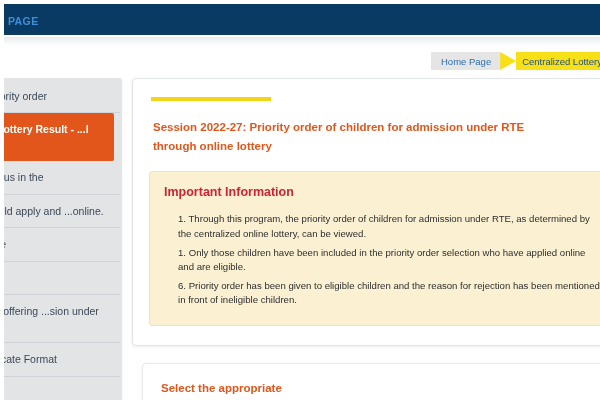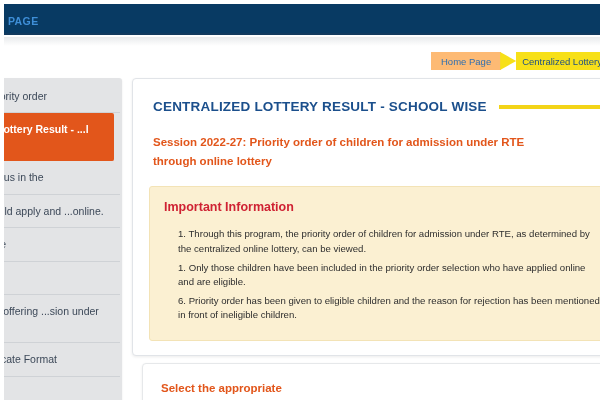--- a/index.html
+++ b/index.html
@@ -55,21 +55,21 @@
     left: 425px;
     height: 22px;
     display: flex;
     align-items: stretch;
     background: #ffffff;
   }
   .crumb-home {
     display: flex;
     align-items: center;
     padding: 0 10px 0 10px;
-    background: #fdba74;
+    background: #e5e5e5;
     font-size: 9.5px;
     color: #2f6fb0;
     white-space: nowrap;
   }
   .crumb-arrow {
     width: 16px;
     background: #F7E018;
     clip-path: polygon(0 0, 0 100%, 100% 50%);
     margin-left: -1px;
   }
@@ -226,21 +226,20 @@
     <div class="side-item">...nts should apply and ...online.</div>
     <div class="side-item">...ne frame</div>
     <div class="side-item">...ce</div>
     <div class="side-item">...schools offering ...sion under RTE</div>
     <div class="side-item">...e Certificate Format</div>
   </div>
 
   <div class="main-card">
 
     <div class="title-row">
-      <div class="page-title">CENTRALIZED LOTTERY RESULT - SCHOOL WISE</div>
       <div class="title-rule"></div>
     </div>
 
     <div class="session-line">
       <span>Session 2022-27: Priority order of children for admission under RTE</span>
       <span class="l2">through online lottery</span>
     </div>
 
     <div class="info-box">
       <div class="info-title">Important Information</div>

